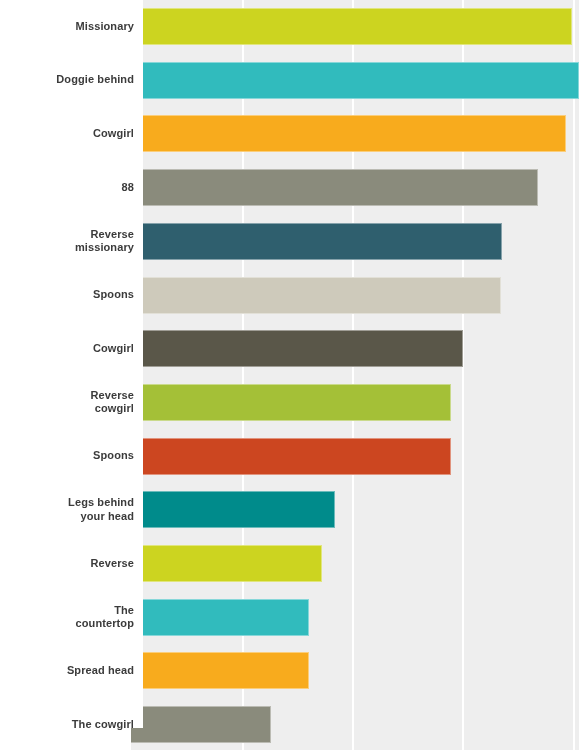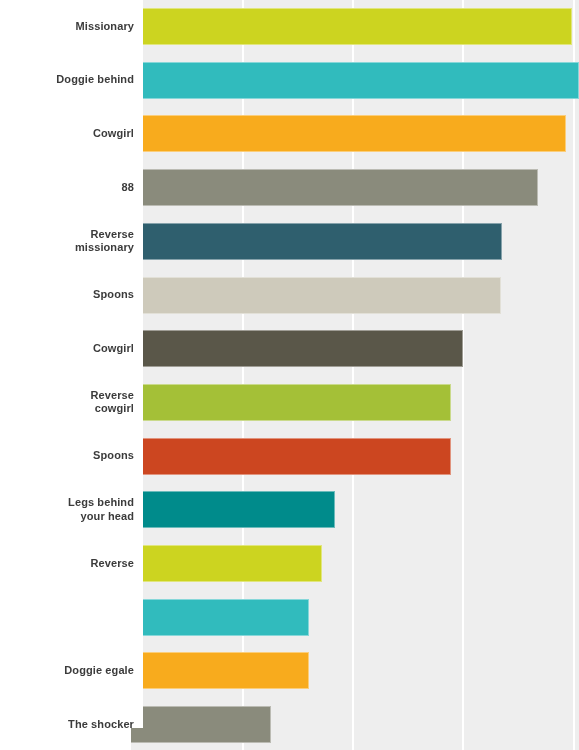--- a/index.html
+++ b/index.html
@@ -128,21 +128,25 @@
       <div class="cat-label" style="color: rgb(59, 59, 59); top: 449.35px;">
         <div>Spoons</div>
       </div>
       <div class="cat-label" style="color: rgb(59, 59, 59); top: 496.3px;">
         <div>Legs behind</div>
         <div>your head</div>
       </div>
       <div class="cat-label" style="color: rgb(59, 59, 59); top: 556.75px;">
         <div>Reverse</div>
       </div>
+      <div class="cat-label" style="color: rgb(59, 59, 59); top: 603.7px;">
+        <div>The</div>
+        <div>countertop</div>
+      </div>
       <div class="cat-label" style="color: rgb(59, 59, 59); top: 664.15px;">
-        <div>Doggie egale</div>
+        <div>Spread head</div>
       </div>
       <div class="cat-label" style="color: rgb(59, 59, 59); top: 717.85px;">
-        <div>The shocker</div>
+        <div>The cowgirl</div>
       </div>
     </div>
 
 </div>
 
 </body></html>

